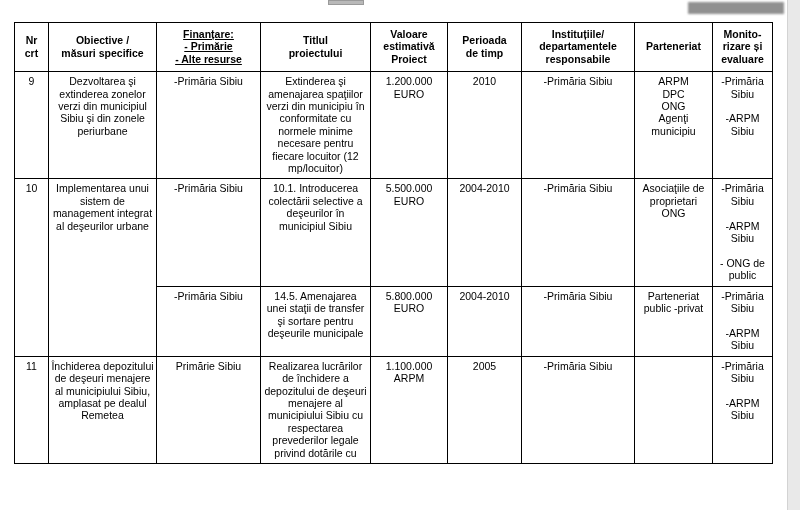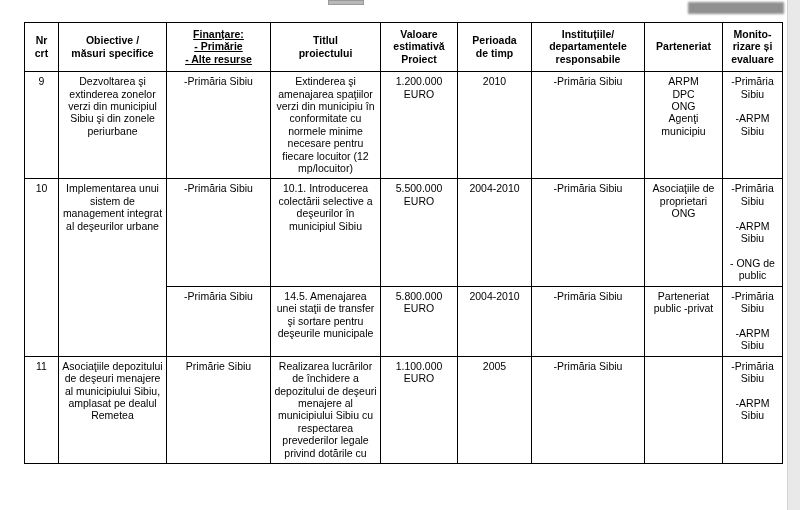--- a/index.html
+++ b/index.html
@@ -58,21 +58,21 @@
     position: absolute;
     top: 18px;
     left: 0;
     width: 12px;
     height: 492px;
     background: #ffffff;
   }
   table.doc {
     position: absolute;
     top: 22px;
-    left: 24px;
+    left: 14px;
     width: 758px;
     border-collapse: collapse;
     table-layout: fixed;
   }
   table.doc td, table.doc th {
     border: 1px solid #000000;
     vertical-align: top;
     padding: 3px 2px 4px 2px;
     font-size: 10.5px;
     line-height: 12.4px;
@@ -246,25 +246,25 @@
           <div>-Primăria</div>
           <div>Sibiu</div>
           <div>&nbsp;</div>
           <div>-ARPM</div>
           <div>Sibiu</div>
         </td>
       </tr>
 
       <tr>
         <td class="num">11</td>
-        <td>Asociaţiile depozitului de deşeuri menajere al municipiului Sibiu, amplasat pe dealul Remetea</td>
+        <td>Închiderea depozitului de deşeuri menajere al municipiului Sibiu, amplasat pe dealul Remetea</td>
         <td>Primărie Sibiu</td>
         <td>Realizarea lucrărilor de închidere a depozitului de deşeuri menajere al municipiului Sibiu cu respectarea prevederilor legale privind dotările cu</td>
         <td>
-          <div>1.100.000 EURO</div>
+          <div>1.100.000 ARPM</div>
         </td>
         <td>2005</td>
         <td>-Primăria Sibiu</td>
         <td></td>
         <td class="cell-left">
           <div>-Primăria</div>
           <div>Sibiu</div>
           <div>&nbsp;</div>
           <div>-ARPM</div>
           <div>Sibiu</div>

